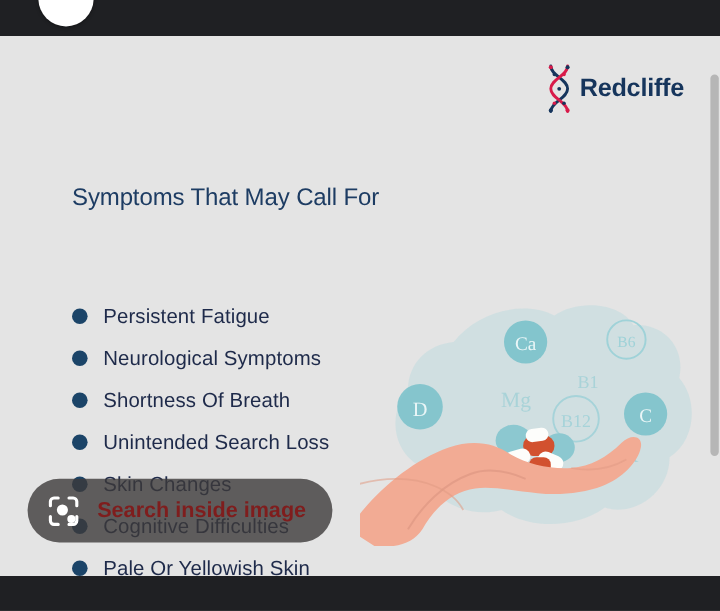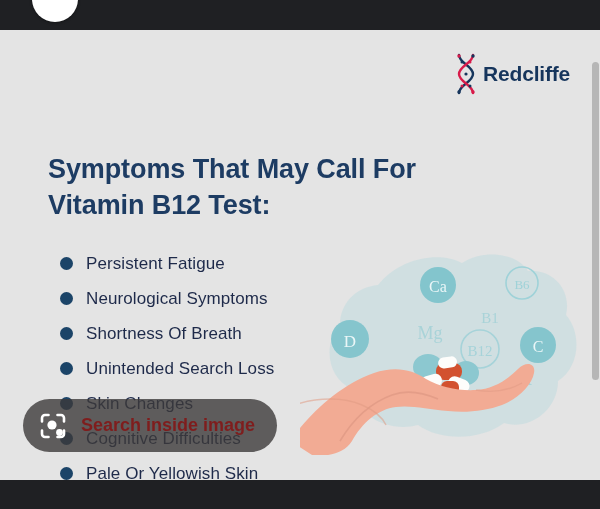--- a/index.html
+++ b/index.html
@@ -47,22 +47,22 @@
     display:block; font-size:21px; font-weight:bold; color:#16355c;
     letter-spacing:-.2px;
   }
   #logo-word-2{
     display:block; font-size:21px; font-weight:bold; color:#d81b4a;
     letter-spacing:-.2px;
   }
 
   
   #heading{
-    position:absolute; left:48px; top:122px; width:420px;
-    font-size:27px; font-weight:bold; color:#1d3c63;
+    position:absolute; left:60px; top:122px; width:420px;
+    font-size:20px; font-weight:normal; color:#1d3c63;
     line-height:1.32; letter-spacing:-.1px;
   }
   #heading .ln{ display:block; }
 
   
   #symptom-list{
     position:absolute; left:60px; top:216px; width:340px;
     list-style:none;
   }
   .symptom-item{
@@ -136,21 +136,20 @@
         <circle cx="6" cy="39" r="1.7" fill="#16355c"></circle>
         <circle cx="20" cy="39" r="1.7" fill="#d81b4a"></circle>
       </svg>
       <span id="logo-text">
         <span id="logo-word-1">Redcliffe</span>
       </span>
     </div>
 
     <h1 id="heading">
       <span class="ln">Symptoms That May Call For</span>
-      <span class="ln">Vitamin B12 Test:</span>
     </h1>
 
     <div id="illustration">
       <svg viewBox="0 0 292 210">
 
         <path d="M78 40 C100 12, 140 6, 162 18 C180 5, 216 6, 228 26
                  C252 24, 272 44, 266 70 C282 88, 280 122, 258 136
                  C258 166, 228 186, 204 178 C180 196, 140 196, 118 180
                  C88 188, 56 170, 52 144 C28 134, 22 100, 40 80
                  C40 58, 56 42, 78 40 Z" fill="#ccdee0" opacity=".85"></path>

